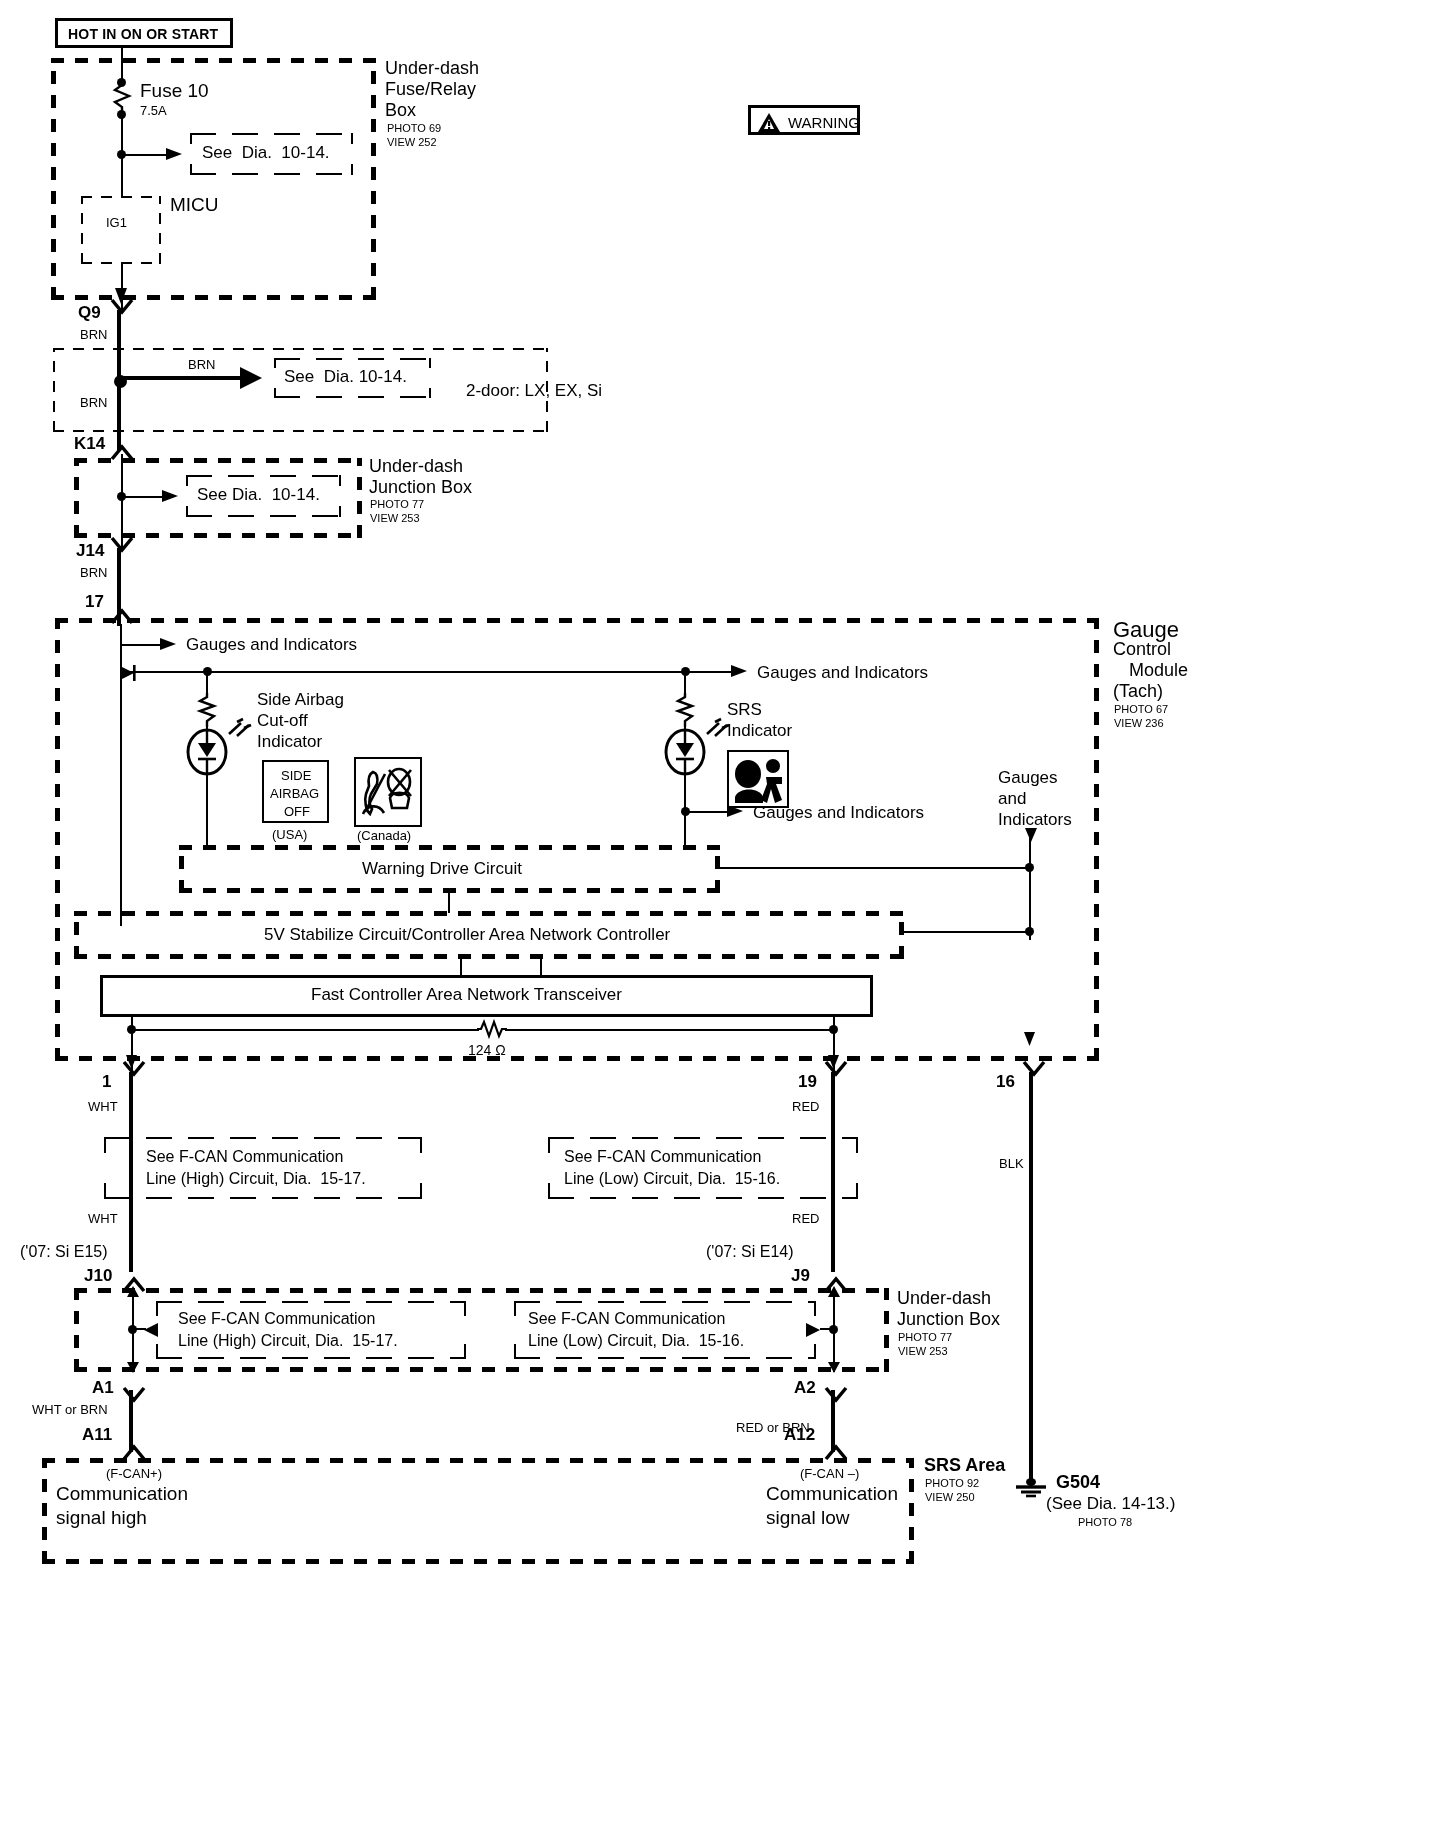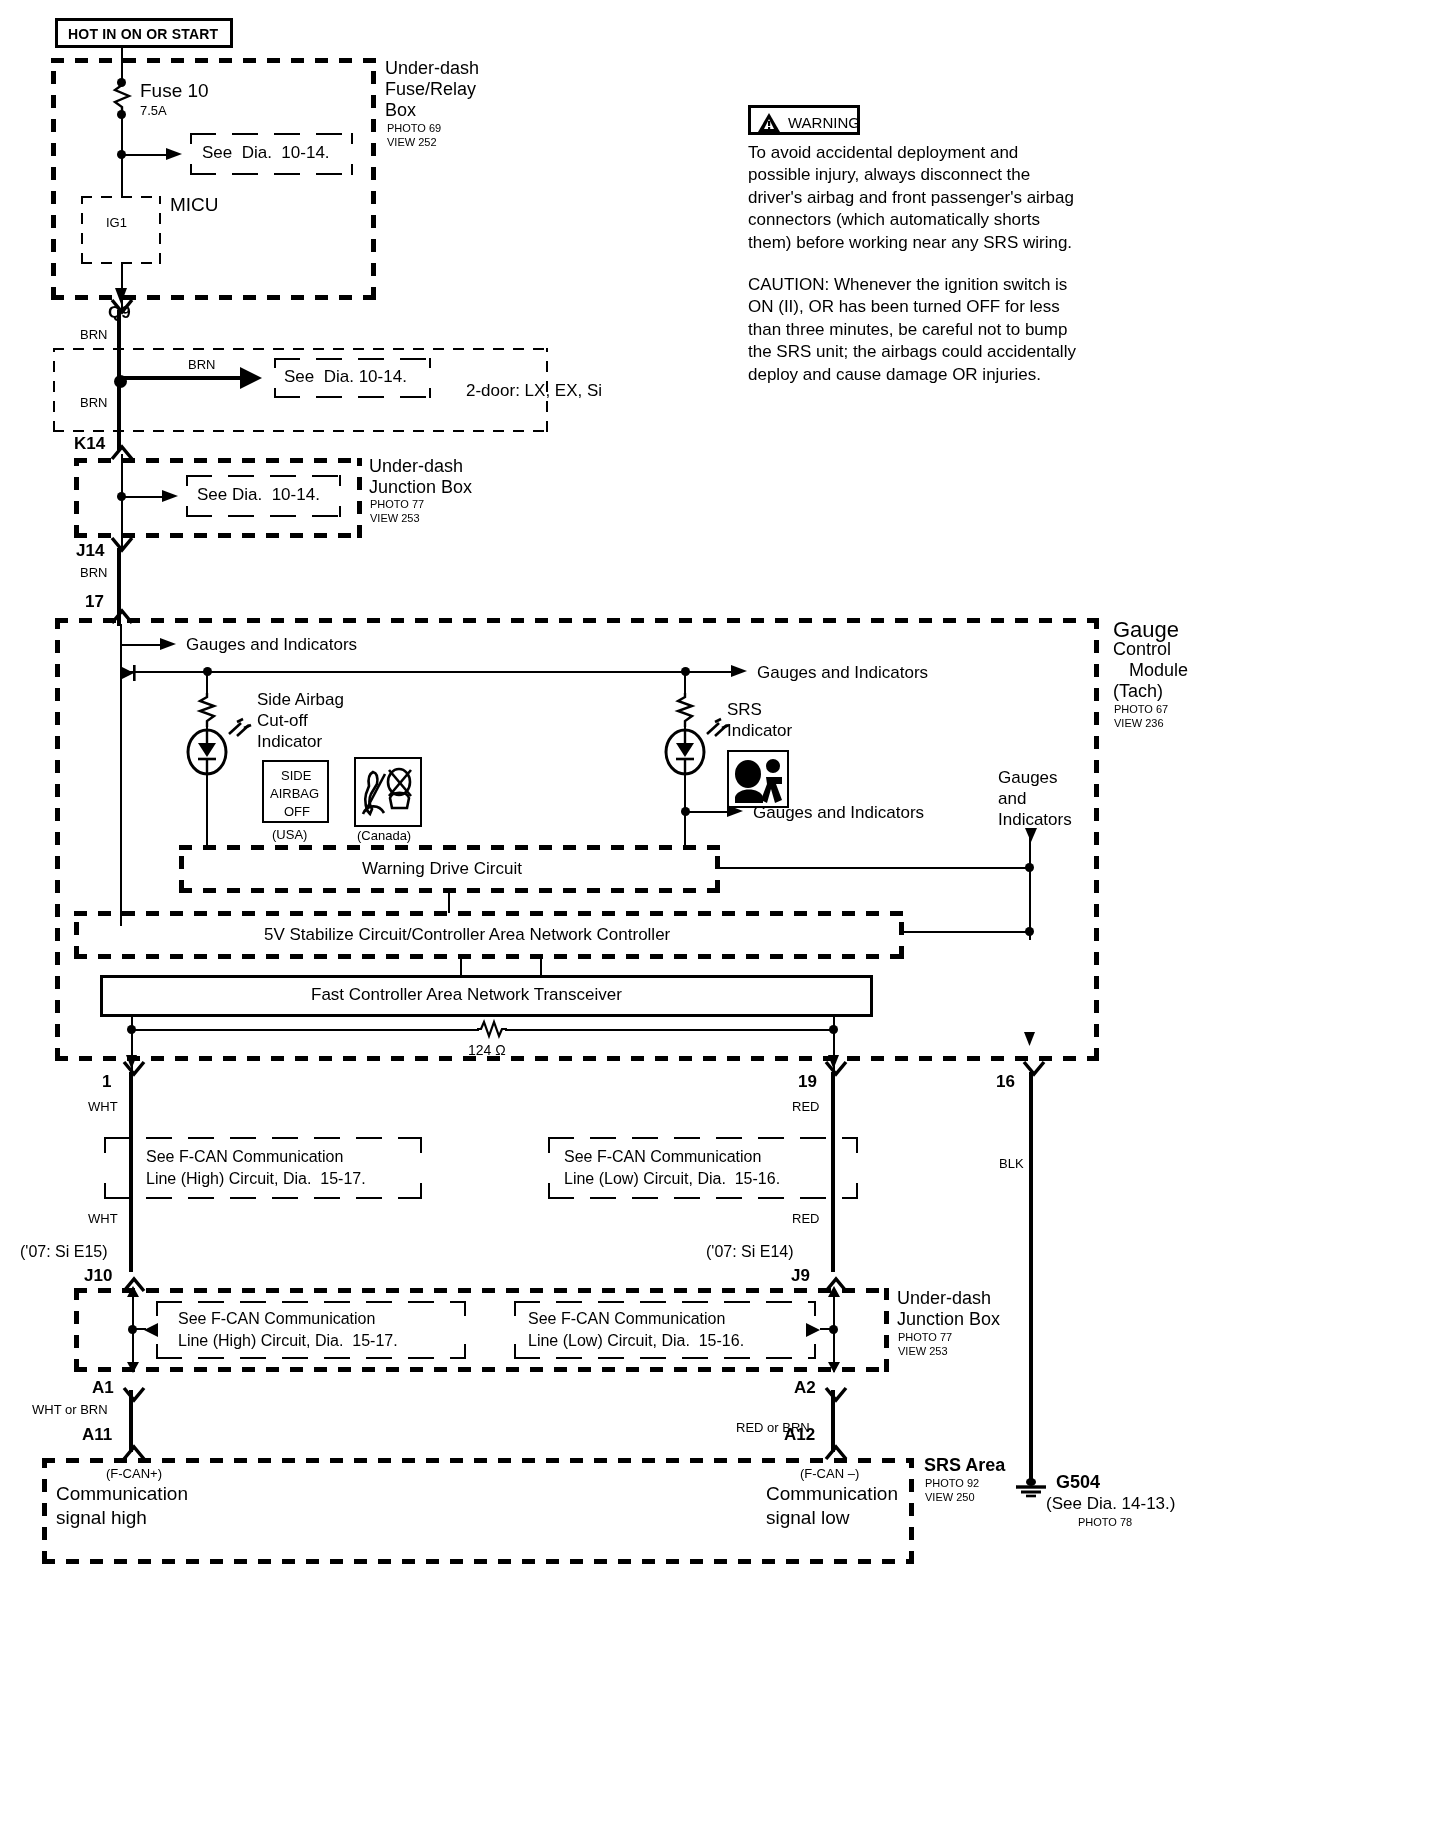--- a/index.html
+++ b/index.html
@@ -91,21 +91,21 @@
   <div class="txt" style="left:170px;top:194px;font-size:19px;">MICU</div>
   <div class="txt" style="left:106px;top:216px;font-size:13px;">IG1</div>
   <div class="vl" style="left:121px;top:262px;height:48px;"></div>
   <svg class="abs" style="left:113px;top:288px;" width="18" height="18">
     <polygon points="2,0 14,0 8,16" fill="#000"></polygon>
   </svg>
 
   <svg class="abs" style="left:111px;top:300px;" width="22" height="16">
     <polyline points="1,0 11,12 21,0" fill="none" stroke="#000" stroke-width="3.5"></polyline>
   </svg>
-  <div class="txt f-b" style="left:78px;top:303px;font-size:17px;margin-left:30px;">Q9</div>
+  <div class="txt f-b" style="left:78px;top:303px;font-size:17px;">Q9</div>
   <div class="txt" style="left:80px;top:328px;font-size:13px;">BRN</div>
   <div class="vlT" style="left:117px;top:310px;height:140px;"></div>
 
   <div class="dashboxThin" style="left:53px;top:348px;width:495px;height:84px;"></div>
   <div class="dot" style="left:114px;top:375px;width:13px;height:13px;"></div>
   <div class="txt" style="left:188px;top:358px;font-size:13px;">BRN</div>
   <div class="hlT" style="left:121px;top:376px;width:124px;"></div>
   <svg class="abs" style="left:240px;top:367px;" width="24" height="22">
     <polygon points="0,0 22,11 0,22" fill="#000"></polygon>
   </svg>
@@ -161,22 +161,20 @@
 
   <div class="solidbox" style="left:748px;top:105px;width:112px;height:30px;">
     <svg class="abs" style="left:6px;top:4px;" width="24" height="21">
       <polygon points="12,1 23,20 1,20" fill="#000"></polygon>
       <polygon points="12,7 17,17 7,17" fill="#fff"></polygon>
       <rect x="11" y="9" width="2.2" height="5" fill="#000"></rect>
       <rect x="11" y="15" width="2.2" height="2" fill="#000"></rect>
     </svg>
     <div class="txt" style="left:37px;top:7px;font-size:15px;">WARNING</div>
   </div>
-  <div class="txt" style="left:748px;top:142px;width:330px;white-space:normal;font-size:17px;line-height:1.32;">To avoid accidental deployment and possible injury, always disconnect the driver's airbag and front passenger's airbag connectors (which automatically shorts them) before working near any SRS wiring.</div>
-  <div class="txt" style="left:748px;top:274px;width:332px;white-space:normal;font-size:17px;line-height:1.32;">CAUTION: Whenever the ignition switch is ON (II), OR has been turned OFF for less than three minutes, be careful not to bump the SRS unit; the airbags could accidentally deploy and cause damage OR injuries.</div>
 
   <div class="dashbox" style="left:55px;top:618px;width:1044px;height:443px;"></div>
   <div class="txt" style="left:1113px;top:618px;font-size:22px;">Gauge</div>
   <div class="txt" style="left:1113px;top:639px;font-size:18px;">Control</div>
   <div class="txt" style="left:1113px;top:660px;font-size:18px;margin-left:16px;">Module</div>
   <div class="txt" style="left:1113px;top:681px;font-size:18px;">(Tach)</div>
   <div class="txt" style="left:1114px;top:703px;font-size:11px;">PHOTO 67</div>
   <div class="txt" style="left:1114px;top:717px;font-size:11px;">VIEW 236</div>
 
   <div class="vl" style="left:120px;top:624px;height:302px;"></div>

